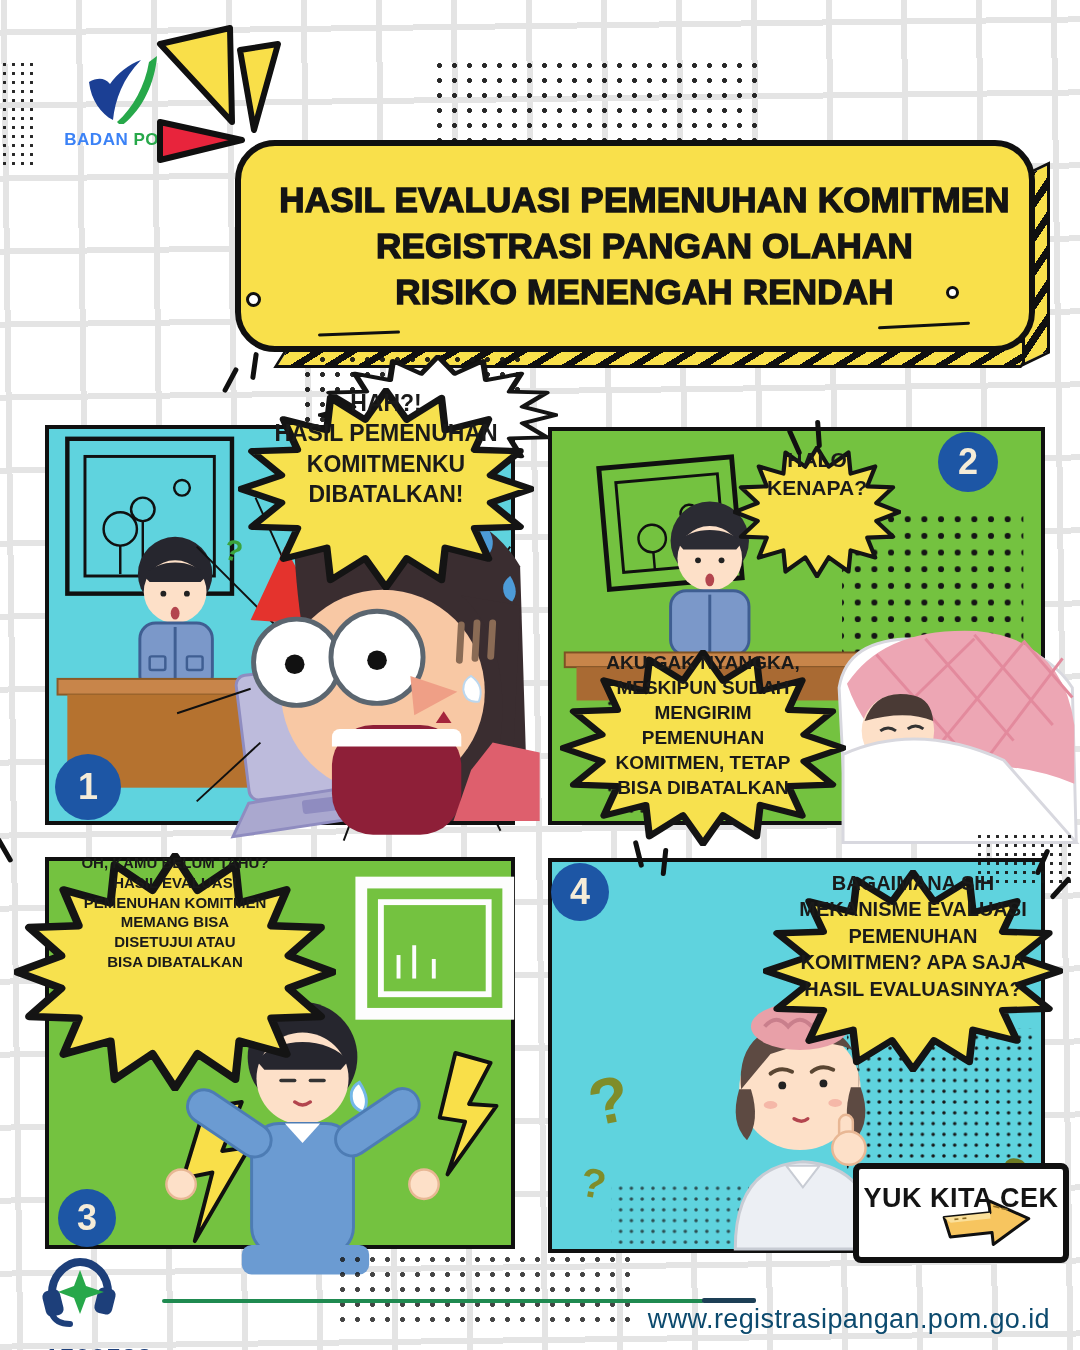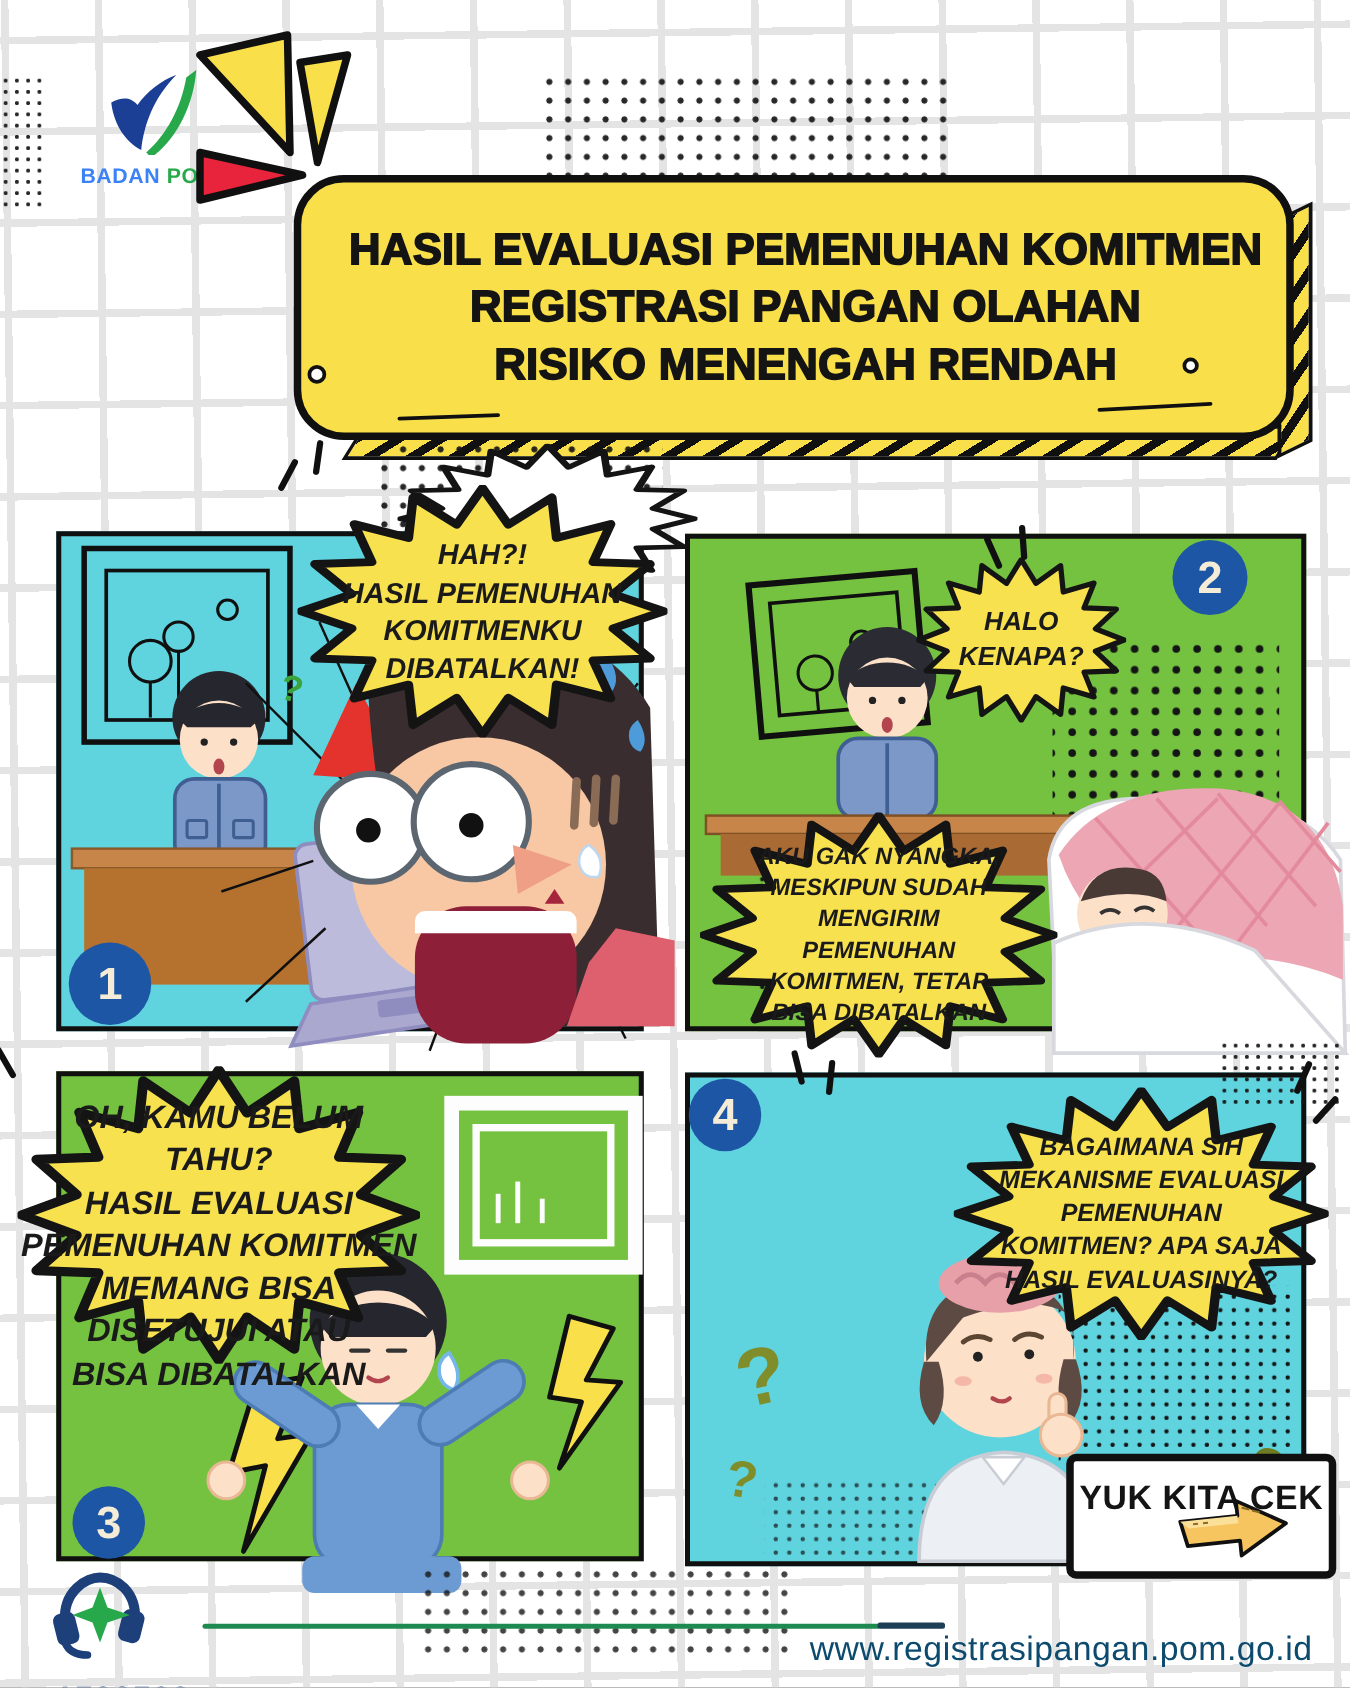--- a/index.html
+++ b/index.html
@@ -32,21 +32,21 @@
   
   .panel{position:absolute;border:4px solid #101010;z-index:1;}
   .panel svg.scene{position:absolute;inset:0;width:100%;height:100%;overflow:visible;}
   .panel-cyan{background:#5fd3de;}
   .panel-green{background:#74c240;}
   
   .badge{position:absolute;z-index:6;background:#1d56a5;border-radius:50%;
      display:flex;align-items:center;justify-content:center;color:#f5ecd8;
      font-weight:bold;font-size:36px;}
   
-  .bubble{position:absolute;z-index:4;display:flex;align-items:center;justify-content:center;text-align:center;font-style:italic;}
+  .bubble{position:absolute;z-index:4;display:flex;justify-content:center;text-align:center;}
   .bubble .shape{position:absolute;inset:0;width:100%;height:100%;overflow:visible;}
   .bubble .txt{position:relative;z-index:1;font-weight:bold;white-space:pre-line;line-height:1.32;color:#1a1a1a;}
   .burst-y{fill:#f7e14e;stroke:#141414;stroke-width:5;stroke-linejoin:round;}
   .burst-w{fill:#ffffff;stroke:#141414;stroke-width:5;stroke-linejoin:round;}
   .tick{position:absolute;width:5px;height:28px;background:#101010;border-radius:3px;z-index:4;}
   
   .cta{position:absolute;left:853px;top:1163px;width:216px;height:100px;z-index:7;background:#fff;
      border:6px solid #101010;border-radius:8px;padding-top:14px;text-align:center;}
   .cta-label{font-weight:bold;font-size:27px;letter-spacing:.5px;}
   .cta svg{position:absolute;right:28px;bottom:6px;overflow:visible;}
@@ -349,21 +349,21 @@
 MENGIRIM
 PEMENUHAN
 KOMITMEN, TETAP
 BISA DIBATALKAN</div>
   </div>
 
   <div class="bubble" style="left:14px;top:853px;width:322px;height:238px;">
     <svg class="shape" preserveAspectRatio="none">
         <use href="#burst" class="burst-y"></use>
       </svg>
-    <div class="txt" style="font-size:26px;margin-top:48px;">OH, KAMU BELUM TAHU?
+    <div class="txt" style="font-size:15px;">OH, KAMU BELUM TAHU?
 HASIL EVALUASI
 PEMENUHAN KOMITMEN
 MEMANG BISA
 DISETUJUI ATAU
 BISA DIBATALKAN</div>
   </div>
 
   <div class="bubble" style="left:763px;top:870px;width:300px;height:202px;">
     <svg class="shape" preserveAspectRatio="none">
         <use href="#burst" class="burst-y"></use>

